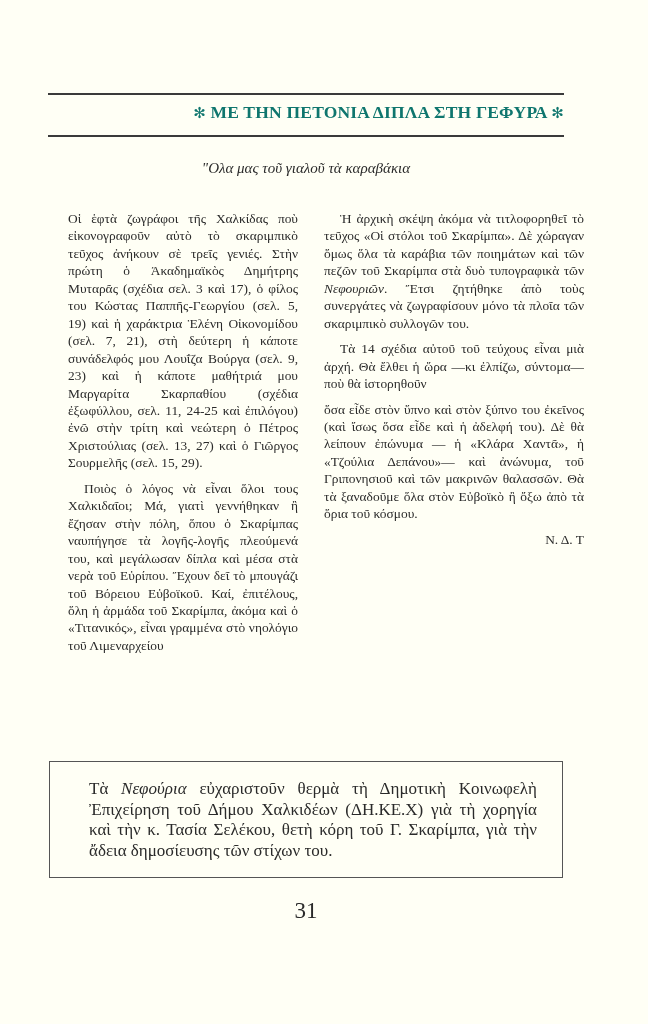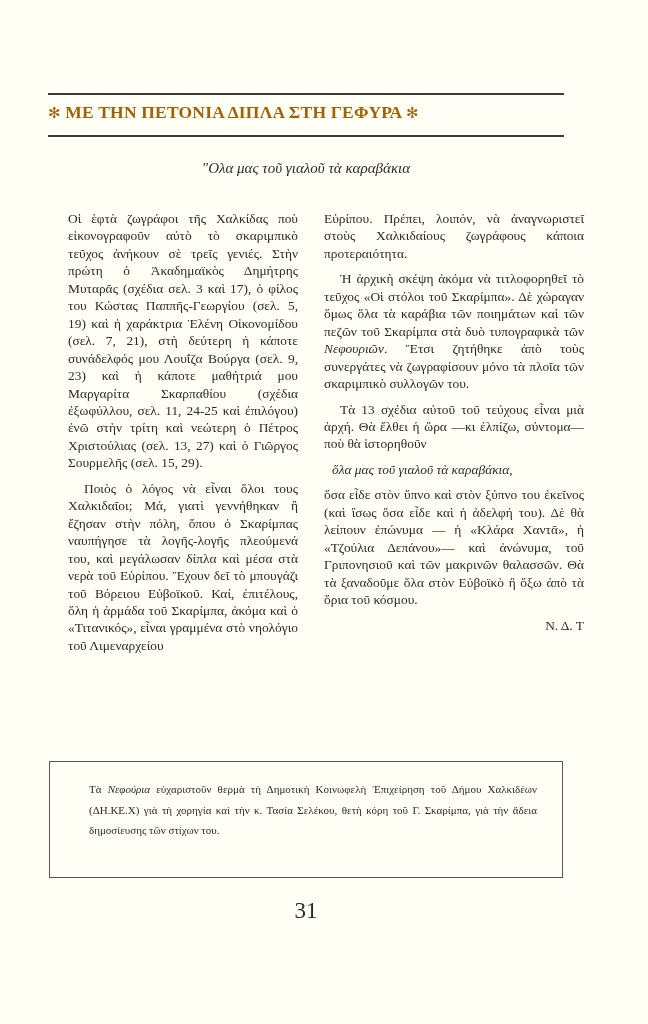--- a/index.html
+++ b/index.html
@@ -22,25 +22,25 @@
     height: 0;
     border-top: 2px solid #3a3a3a;
   }
   .rule.top { top: 93px; }
   .rule.bottom { top: 135px; }
   .title {
     position: absolute;
     top: 102px;
     left: 48px;
     width: 516px;
-    text-align: left;
+    text-align: right;
     font-weight: bold;
     font-size: 17.5px;
     letter-spacing: 0.2px;
-    color: #a16207;
+    color: #0f766e;
   }
   .title .star {
     font-weight: normal;
     font-family: "DejaVu Sans", sans-serif;
     font-size: 15px;
   }
   .epigraph {
     position: absolute;
     top: 160px;
     left: 48px;
@@ -76,21 +76,21 @@
     width: 514px;
     height: 117px;
     border: 1.5px solid #555;
     box-sizing: border-box;
   }
   .ack-text {
     position: absolute;
     left: 39px;
     top: 17px;
     width: 448px;
-    font-size: 11px;
+    font-size: 17px;
     line-height: 20.5px;
     text-align: justify;
   }
   .ack-text p { margin: 0; }
   .page-number {
     position: absolute;
     top: 898px;
     left: 0;
     width: 612px;
     text-align: center;
@@ -110,24 +110,22 @@
 <div class="rule bottom"></div>
 
 <div class="epigraph">"Ολα μας τοῦ γιαλοῦ τὰ καραβάκια</div>
 
 <div class="col left">
   <p>Οἱ ἑφτὰ ζωγράφοι τῆς Χαλκίδας ποὺ εἰκονογραφοῦν αὐτὸ τὸ σκαριμπικὸ τεῦχος ἀνήκουν σὲ τρεῖς γενιές. Στὴν πρώτη ὁ Ἀκαδημαϊκὸς Δημήτρης Μυταρᾶς (σχέδια σελ. 3 καὶ 17), ὁ φίλος του Κώστας Παππῆς-Γεωργίου (σελ. 5, 19) καὶ ἡ χαράκτρια Ἑλένη Οἰκονομίδου (σελ. 7, 21), στὴ δεύτερη ἡ κάποτε συνάδελφός μου Λουΐζα Βούργα (σελ. 9, 23) καὶ ἡ κάποτε μαθήτριά μου Μαργαρίτα Σκαρπαθίου (σχέδια ἐξωφύλλου, σελ. 11, 24-25 καὶ ἐπιλόγου) ἐνῶ στὴν τρίτη καὶ νεώτερη ὁ Πέτρος Χριστούλιας (σελ. 13, 27) καὶ ὁ Γιῶργος Σουρμελῆς (σελ. 15, 29).</p>
   <p class="indent">Ποιὸς ὁ λόγος νὰ εἶναι ὅλοι τους Χαλκιδαῖοι; Μά, γιατὶ γεννήθηκαν ἢ ἔζησαν στὴν πόλη, ὅπου ὁ Σκαρίμπας ναυπήγησε τὰ λογῆς-λογῆς πλεούμενά του, καὶ μεγάλωσαν δίπλα καὶ μέσα στὰ νερὰ τοῦ Εὐρίπου. Ἔχουν δεῖ τὸ μπουγάζι τοῦ Βόρειου Εὐβοϊκοῦ. Καί, ἐπιτέλους, ὅλη ἡ ἀρμάδα τοῦ Σκαρίμπα, ἀκόμα καὶ ὁ «Τιτανικός», εἶναι γραμμένα στὸ νηολόγιο τοῦ Λιμεναρχείου</p>
 </div>
 
 <div class="col right">
-  <p>Εὐρίπου. Πρέπει, λοιπόν, νὰ ἀναγνωριστεῖ στοὺς Χαλκιδαίους ζωγράφους κάποια προτεραιότητα.</p>
   <p class="indent"><span>Ἡ ἀρχικὴ σκέψη ἀκόμα νὰ τιτλοφορηθεῖ τὸ τεῦχος «Οἱ στόλοι τοῦ Σκαρίμπα». Δὲ χώραγαν ὅμως ὅλα τὰ καράβια τῶν ποιημάτων καὶ τῶν πεζῶν τοῦ Σκαρίμπα στὰ δυὸ τυπογραφικὰ τῶν </span><em>Νεφουριῶν</em><span>. Ἔτσι ζητήθηκε ἀπὸ τοὺς συνεργάτες νὰ ζωγραφίσουν μόνο τὰ πλοῖα τῶν σκαριμπικὸ συλλογῶν του.</span></p>
-  <p class="indent">Τὰ 13 σχέδια αὐτοῦ τοῦ τεύχους εἶναι μιὰ ἀρχή. Θὰ ἔλθει ἡ ὥρα —κι ἐλπίζω, σύντομα— ποὺ θὰ ἱστορηθοῦν</p>
-  <p class="verse">ὅλα μας τοῦ γιαλοῦ τὰ καραβάκια,</p>
+  <p class="indent">Τὰ 14 σχέδια αὐτοῦ τοῦ τεύχους εἶναι μιὰ ἀρχή. Θὰ ἔλθει ἡ ὥρα —κι ἐλπίζω, σύντομα— ποὺ θὰ ἱστορηθοῦν</p>
   <p>ὅσα εἶδε στὸν ὕπνο καὶ στὸν ξύπνο του ἐκεῖνος (καὶ ἴσως ὅσα εἶδε καὶ ἡ ἀδελφή του). Δὲ θὰ λείπουν ἐπώνυμα — ἡ «Κλάρα Χαντᾶ», ἡ «Τζούλια Δεπάνου»— καὶ ἀνώνυμα, τοῦ Γριπονησιοῦ καὶ τῶν μακρινῶν θαλασσῶν. Θὰ τὰ ξαναδοῦμε ὅλα στὸν Εὐβοϊκὸ ἢ ὄξω ἀπὸ τὰ ὅρια τοῦ κόσμου.</p>
   <p class="sig">Ν. Δ. Τ</p>
 </div>
 
 <div class="ack-box">
   <div class="ack-text">
     <p><span>Τὰ </span><em>Νεφούρια</em><span> εὐχαριστοῦν θερμὰ τὴ Δημοτικὴ Κοινωφελὴ Ἐπιχείρηση τοῦ Δήμου Χαλκιδέων (ΔΗ.ΚΕ.Χ) γιὰ τὴ χορηγία καὶ τὴν κ. Τασία Σελέκου, θετὴ κόρη τοῦ Γ. Σκαρίμπα, γιὰ τὴν ἄδεια δημοσίευσης τῶν στίχων του.</span></p>
   </div>
 </div>
 

